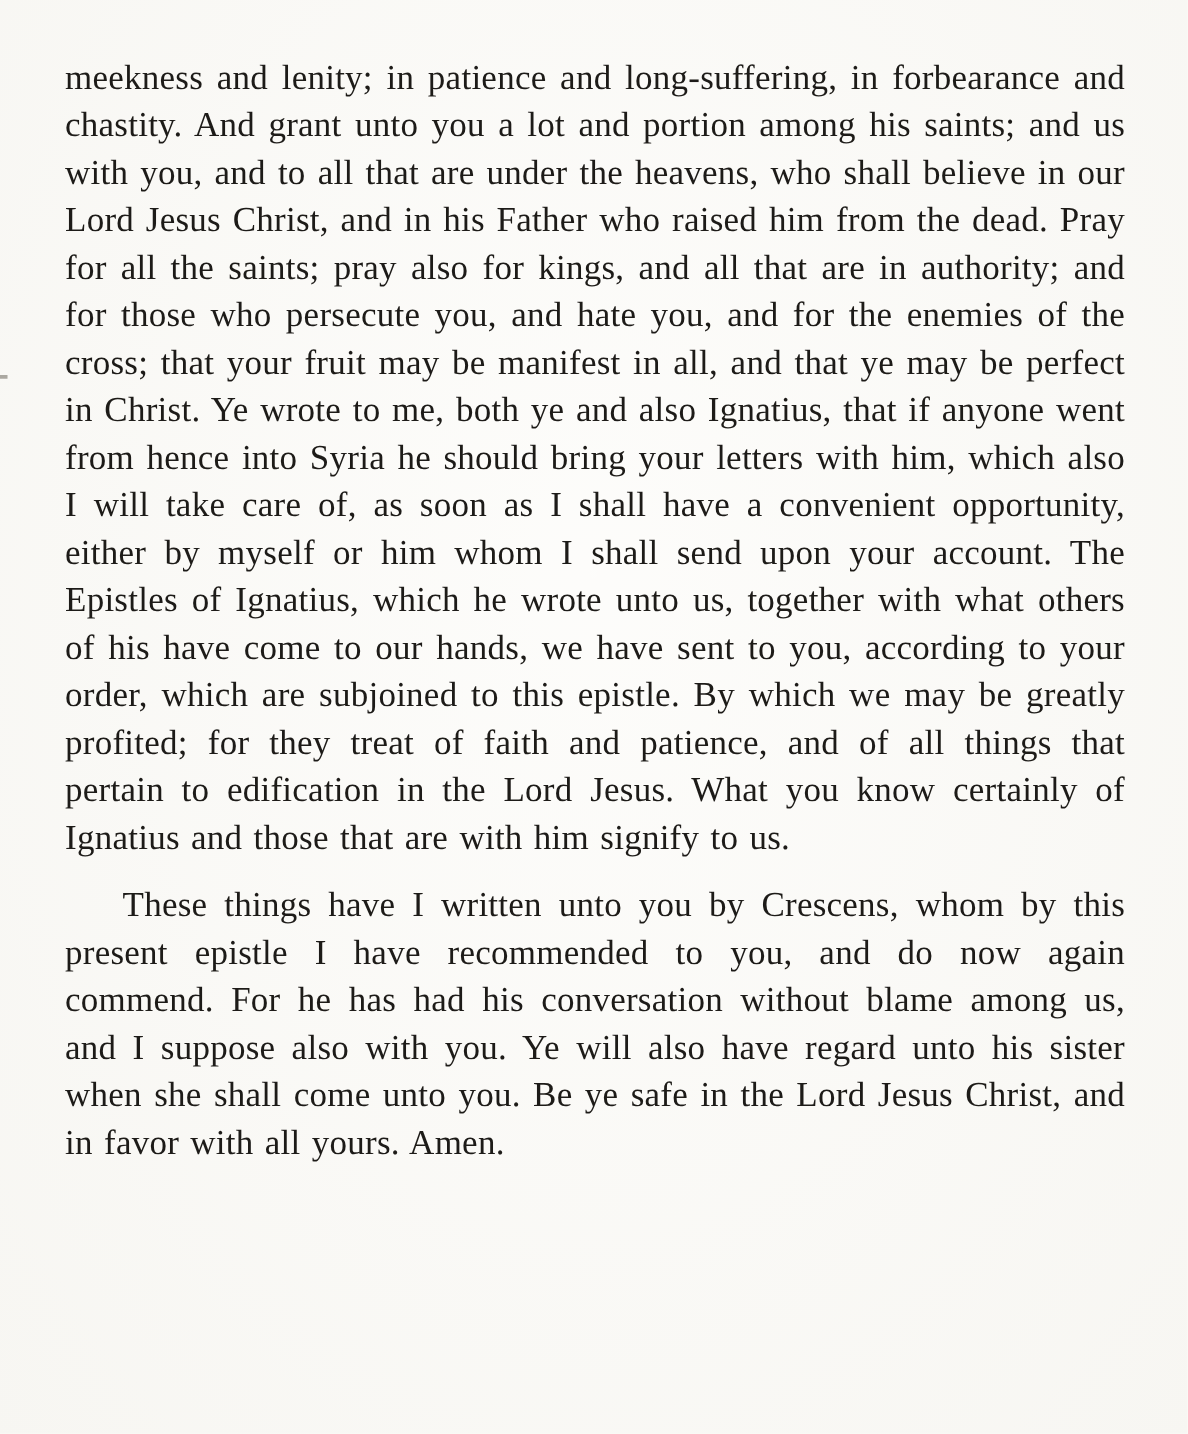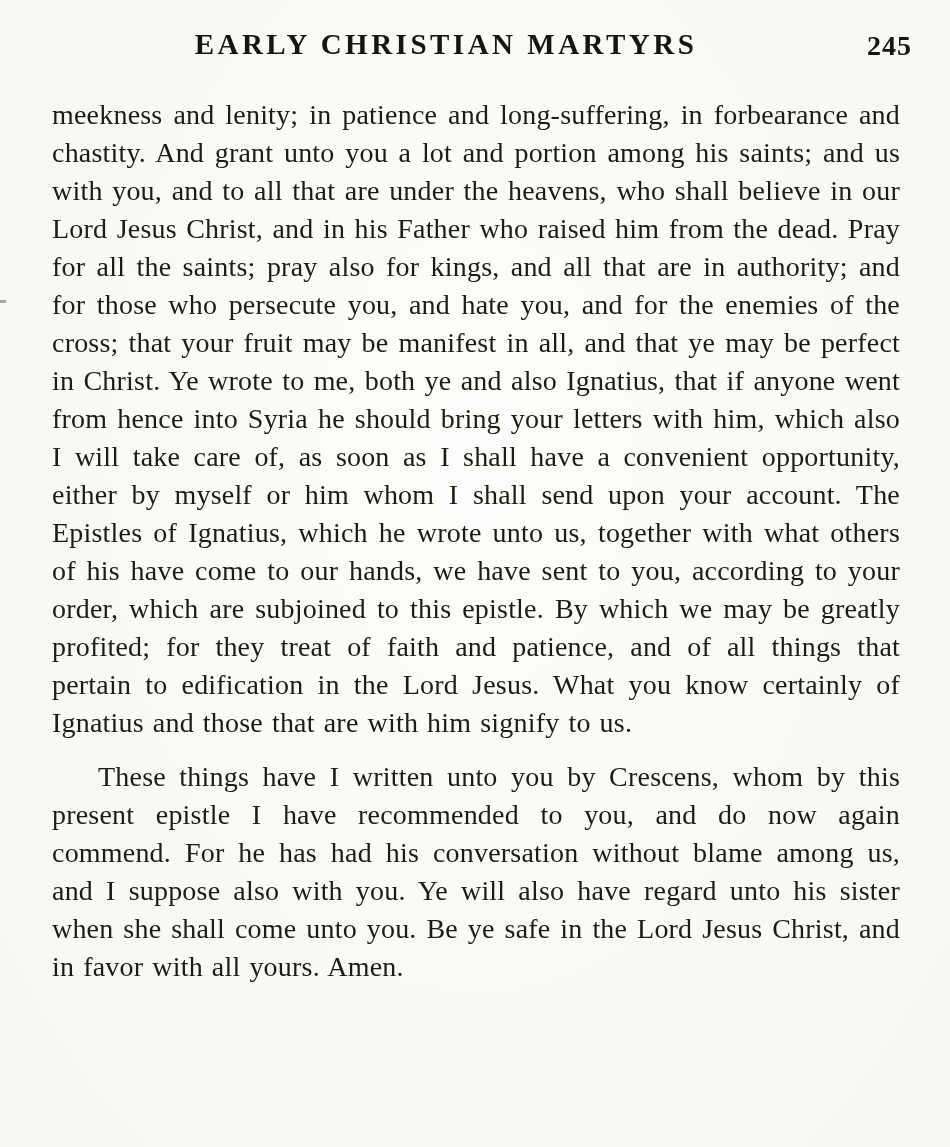--- a/index.html
+++ b/index.html
@@ -71,23 +71,19 @@
     opacity: 0.7;
   }
 </style>
 </head>
 <body>
 
 <div class="page">
 
   <div class="scan-mark"></div>
 
-  <header class="page-header">
-    <span class="running-title">EARLY CHRISTIAN MARTYRS</span>
-    <span class="page-number">245</span>
-  </header>
 
   <main class="page-body">
     <p>meekness and lenity; in patience and long-suffering, in forbearance and chastity.  And grant unto you a lot and portion among his saints; and us with you, and to all that are under the heavens, who shall believe in our Lord Jesus Christ, and in his Father who raised him from the dead.  Pray for all the saints; pray also for kings, and all that are in authority; and for those who persecute you, and hate you, and for the enemies of the cross; that your fruit may be manifest in all, and that ye may be perfect in Christ.  Ye wrote to me, both ye and also Ignatius, that if anyone went from hence into Syria he should bring your letters with him, which also I will take care of, as soon as I shall have a convenient opportunity, either by myself or him whom I shall send upon your account.  The Epistles of Ignatius, which he wrote unto us, together with what others of his have come to our hands, we have sent to you, according to your order, which are subjoined to this epistle. By which we may be greatly profited; for they treat of faith and patience, and of all things that pertain to edification in the Lord Jesus.  What you know certainly of Ignatius and those that are with him signify to us.</p>
     <p class="indented">These things have I written unto you by Crescens, whom by this present epistle I have recommended to you, and do now again commend.  For he has had his conversation without blame among us, and I suppose also with you.  Ye will also have regard unto his sister when she shall come unto you.  Be ye safe in the Lord Jesus Christ, and in favor with all yours. Amen.</p>
   </main>
 
 </div>
 
 </body></html>

